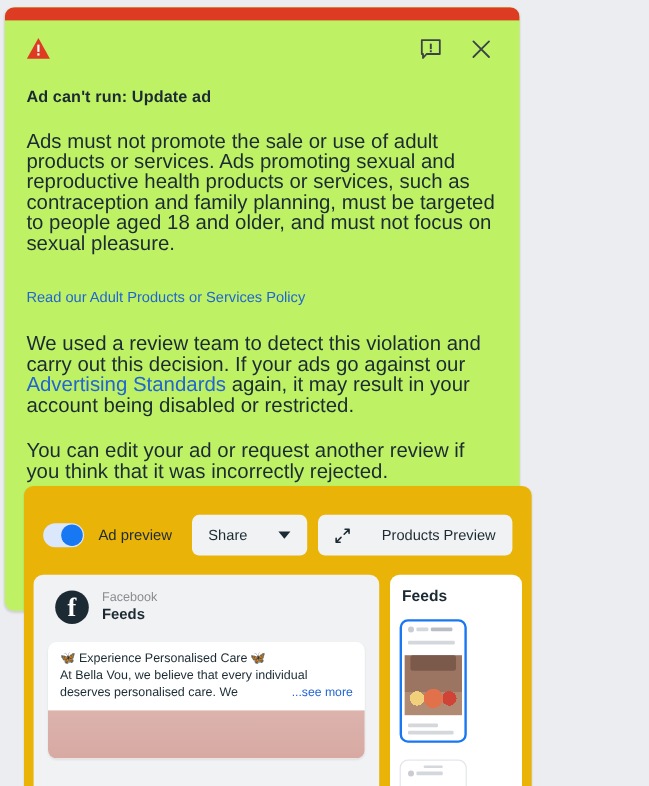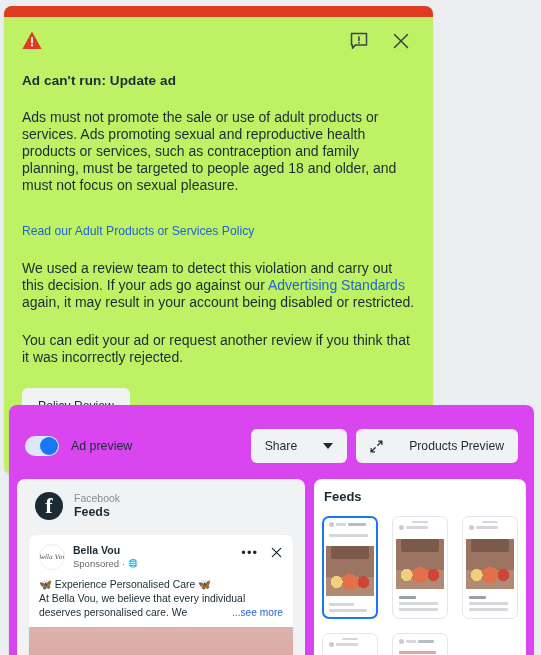--- a/index.html
+++ b/index.html
@@ -34,21 +34,21 @@
   .warn-tri { width: 20px; height: 19px; display: block; }
   .head-actions { display: flex; align-items: center; gap: 22px; padding-right: 4px; }
   .icon-btn { width: 20px; height: 20px; display: block; cursor: pointer; }
 
   .reject-title {
     font-size: 13.5px; font-weight: bold; color: #1c2b33;
     margin: 12px 0 0 0; letter-spacing: .1px;
   }
 
   .body-text {
-    font-size: 14px; line-height: 17px; color: #1c2b33;
+    font-size: 17px; line-height: 17px; color: #1c2b33;
     margin: 21px 0 0 0;
   }
   .policy-link {
     display: inline-block; margin-top: 30px;
     font-size: 12.2px; color: #2265d2; text-decoration: none; cursor: pointer;
   }
   .inline-link { color: #2265d2; text-decoration: none; cursor: pointer; }
 
   .req-btn {
     margin: 22px 0 0 0;
@@ -59,22 +59,22 @@
   }
 
   .card-rule {
     margin: 22px 0 0 0; height: 1px; background: #d9dde1;
   }
   .card-tail { height: 27px; }
 
   
   .preview-card {
     position: absolute;
-    left: 9px; top: 405px; width: 525px; height: 250px;
-    background: #d946ef;
+    left: 20px; top: 405px; width: 423px; height: 250px;
+    background: #eab308;
     border-radius: 8px 8px 0 0;
     box-shadow: 0 1px 2px rgba(0,0,0,.12);
     overflow: hidden;
   }
 
   .preview-toolbar {
     display: flex; align-items: center;
     padding: 20px 16px 0 16px; height: 62px;
   }
   .toggle {
@@ -273,39 +273,20 @@
       <div class="fb-panel">
         <div class="fb-head">
           <div class="fb-logo">f</div>
           <div class="fb-head-text">
             <div class="fb-platform">Facebook</div>
             <div class="fb-placement">Feeds</div>
           </div>
         </div>
 
         <div class="ad-card">
-          <div class="ad-top">
-            <div class="ad-avatar">
-              <span>Bella Vou</span>
-            </div>
-            <div class="ad-names">
-              <div class="ad-brand">Bella Vou</div>
-              <div class="ad-sponsored">
-                <span>Sponsored</span>
-                <span>·</span>
-                <span class="globe">🌐</span>
-              </div>
-            </div>
-            <div class="ad-actions">
-              <span class="dots">•••</span>
-              <svg class="xsmall" viewBox="0 0 14 14">
-                <path d="M2.5 2.5 L11.5 11.5 M11.5 2.5 L2.5 11.5" stroke="#1c2b33" stroke-width="1.3" stroke-linecap="round"></path>
-              </svg>
-            </div>
-          </div>
 
           <div class="ad-copy">
             <div>🦋 Experience Personalised Care 🦋</div>
             <div>At Bella Vou, we believe that every individual</div>
             <div class="line2">
               <span>deserves personalised care. We</span>
               <span class="see-more">...see more</span>
             </div>
           </div>
 

